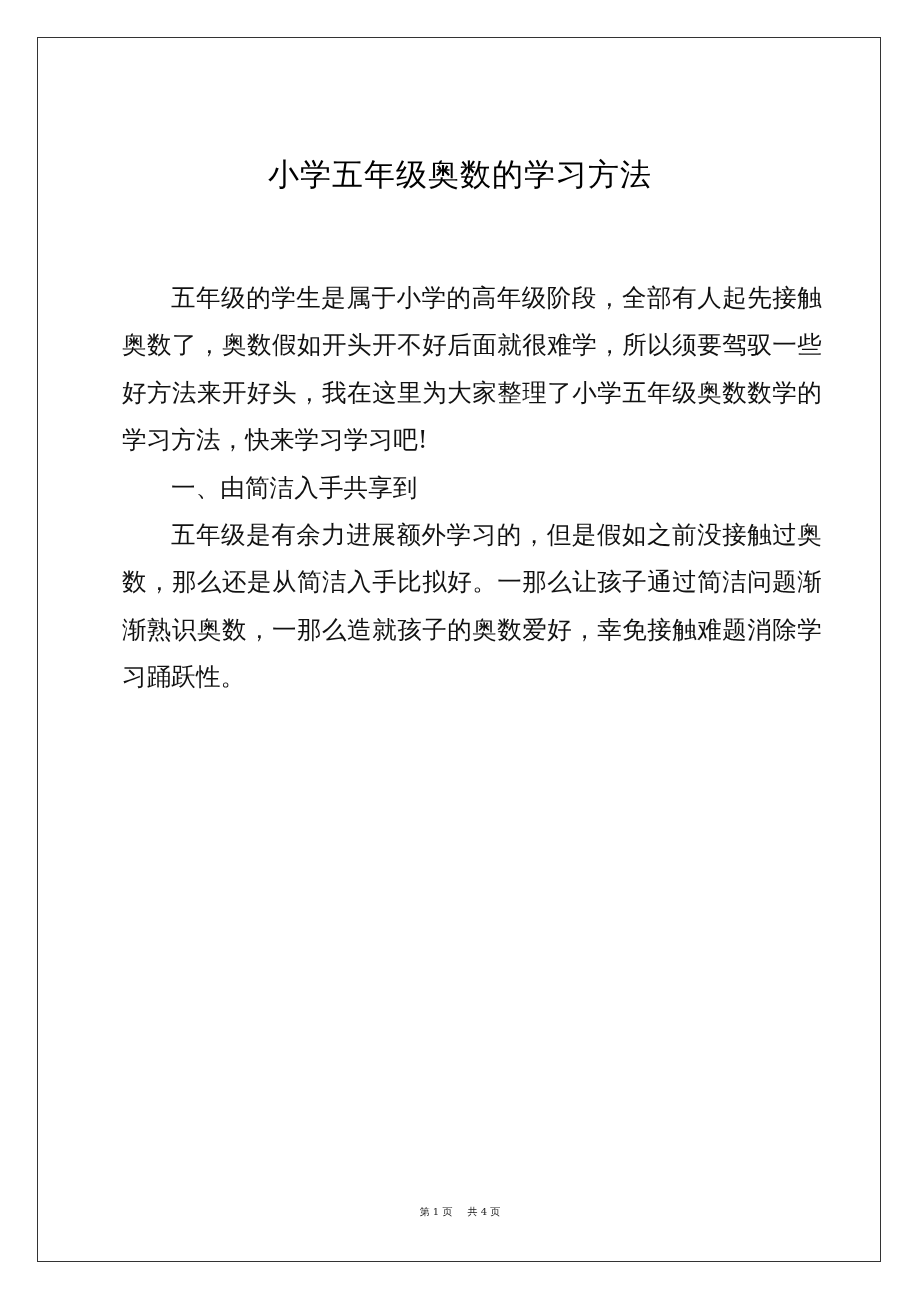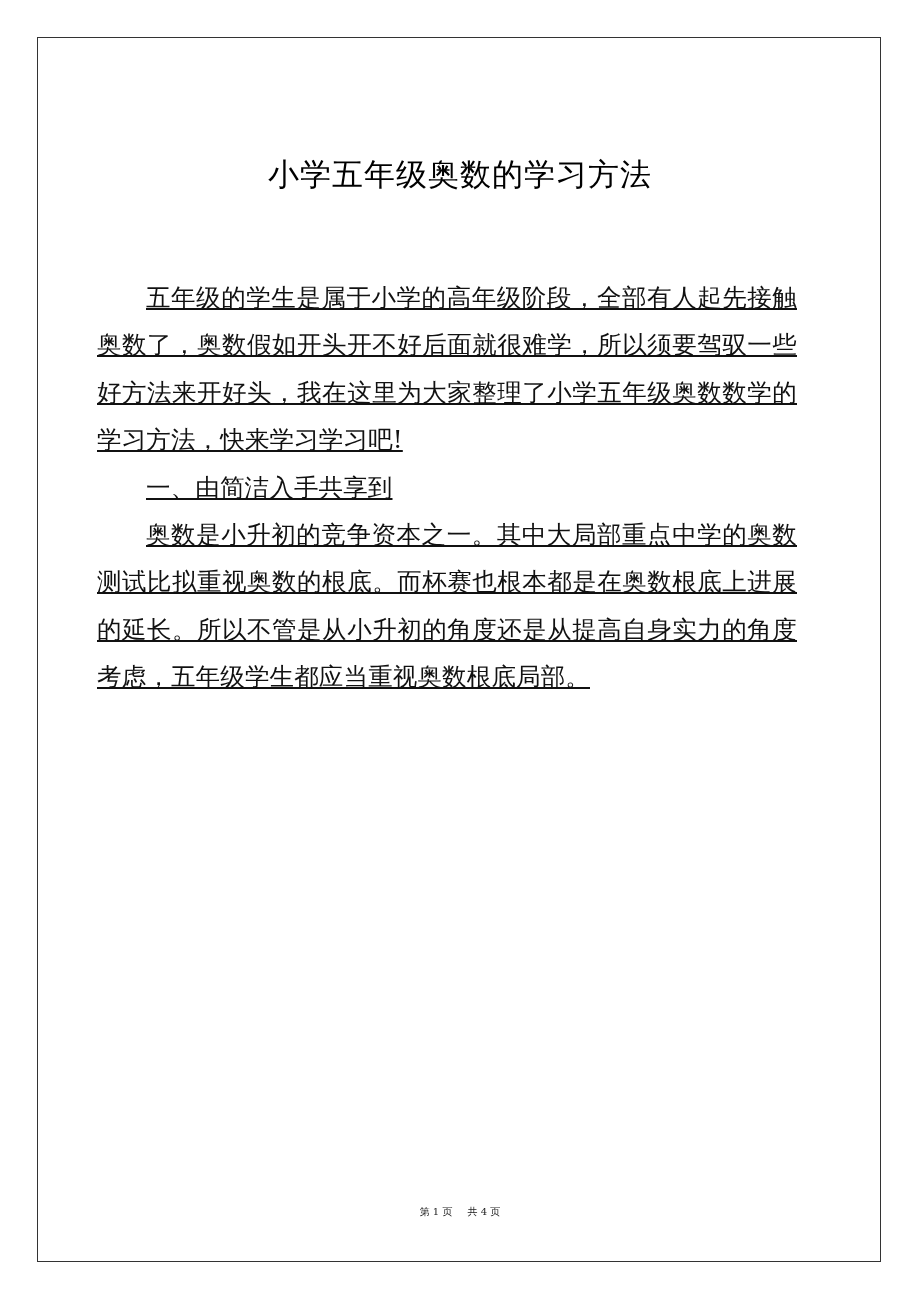--- a/index.html
+++ b/index.html
@@ -3,37 +3,37 @@
   <meta charset="utf-8">
   <style>
     html, body { margin: 0; padding: 0; background: #ffffff; }
     body { width: 920px; height: 1302px; position: relative; overflow: hidden;
       font-family: "DejaVu Serif", "Liberation Serif", serif; color: #111; }
     .page-frame { position: absolute; left: 37px; top: 37px; width: 844px; height: 1225px;
       border: 1.5px solid #333; box-sizing: border-box; }
     .title { position: absolute; left: 0; top: 149px; width: 920px; text-align: center;
       font-family: "DejaVu Sans", "Liberation Sans", sans-serif; font-size: 31px; line-height: 50px;
       letter-spacing: 1px; color: #000; }
-    .body-text { position: absolute; left: 97px; top: 274px; width: 700px; text-decoration: underline; }
+    .body-text { position: absolute; left: 122px; top: 274px; width: 700px; }
     .para { font-size: 24.5px; line-height: 47.4px; margin: 0; text-align: justify;
       text-align-last: left; letter-spacing: 0.15px; }
     .indent { text-indent: 49px; }
     .footer { position: absolute; left: 0; top: 1205px; width: 920px; text-align: center;
       font-size: 10px; color: #222; }
     .footer span { margin: 0 6px; }
   </style>
 </head>
 <body>
 
 <div class="page-frame"></div>
 
 <h1 class="title" style="margin:0;font-weight:normal;">小学五年级奥数的学习方法</h1>
 
 <div class="body-text">
   <p class="para indent">五年级的学生是属于小学的高年级阶段，全部有人起先接触奥数了，奥数假如开头开不好后面就很难学，所以须要驾驭一些好方法来开好头，我在这里为大家整理了小学五年级奥数数学的学习方法，快来学习学习吧!</p>
   <p class="para indent">一、由简洁入手共享到</p>
-  <p class="para indent">奥数是小升初的竞争资本之一。其中大局部重点中学的奥数测试比拟重视奥数的根底。而杯赛也根本都是在奥数根底上进展的延长。所以不管是从小升初的角度还是从提高自身实力的角度考虑，五年级学生都应当重视奥数根底局部。</p>
+  <p class="para indent">五年级是有余力进展额外学习的，但是假如之前没接触过奥数，那么还是从简洁入手比拟好。一那么让孩子通过简洁问题渐渐熟识奥数，一那么造就孩子的奥数爱好，幸免接触难题消除学习踊跃性。</p>
 </div>
 
 <div class="footer">
   <span>第 1 页</span>
   <span>共 4 页</span>
 </div>
 
 </body></html>

